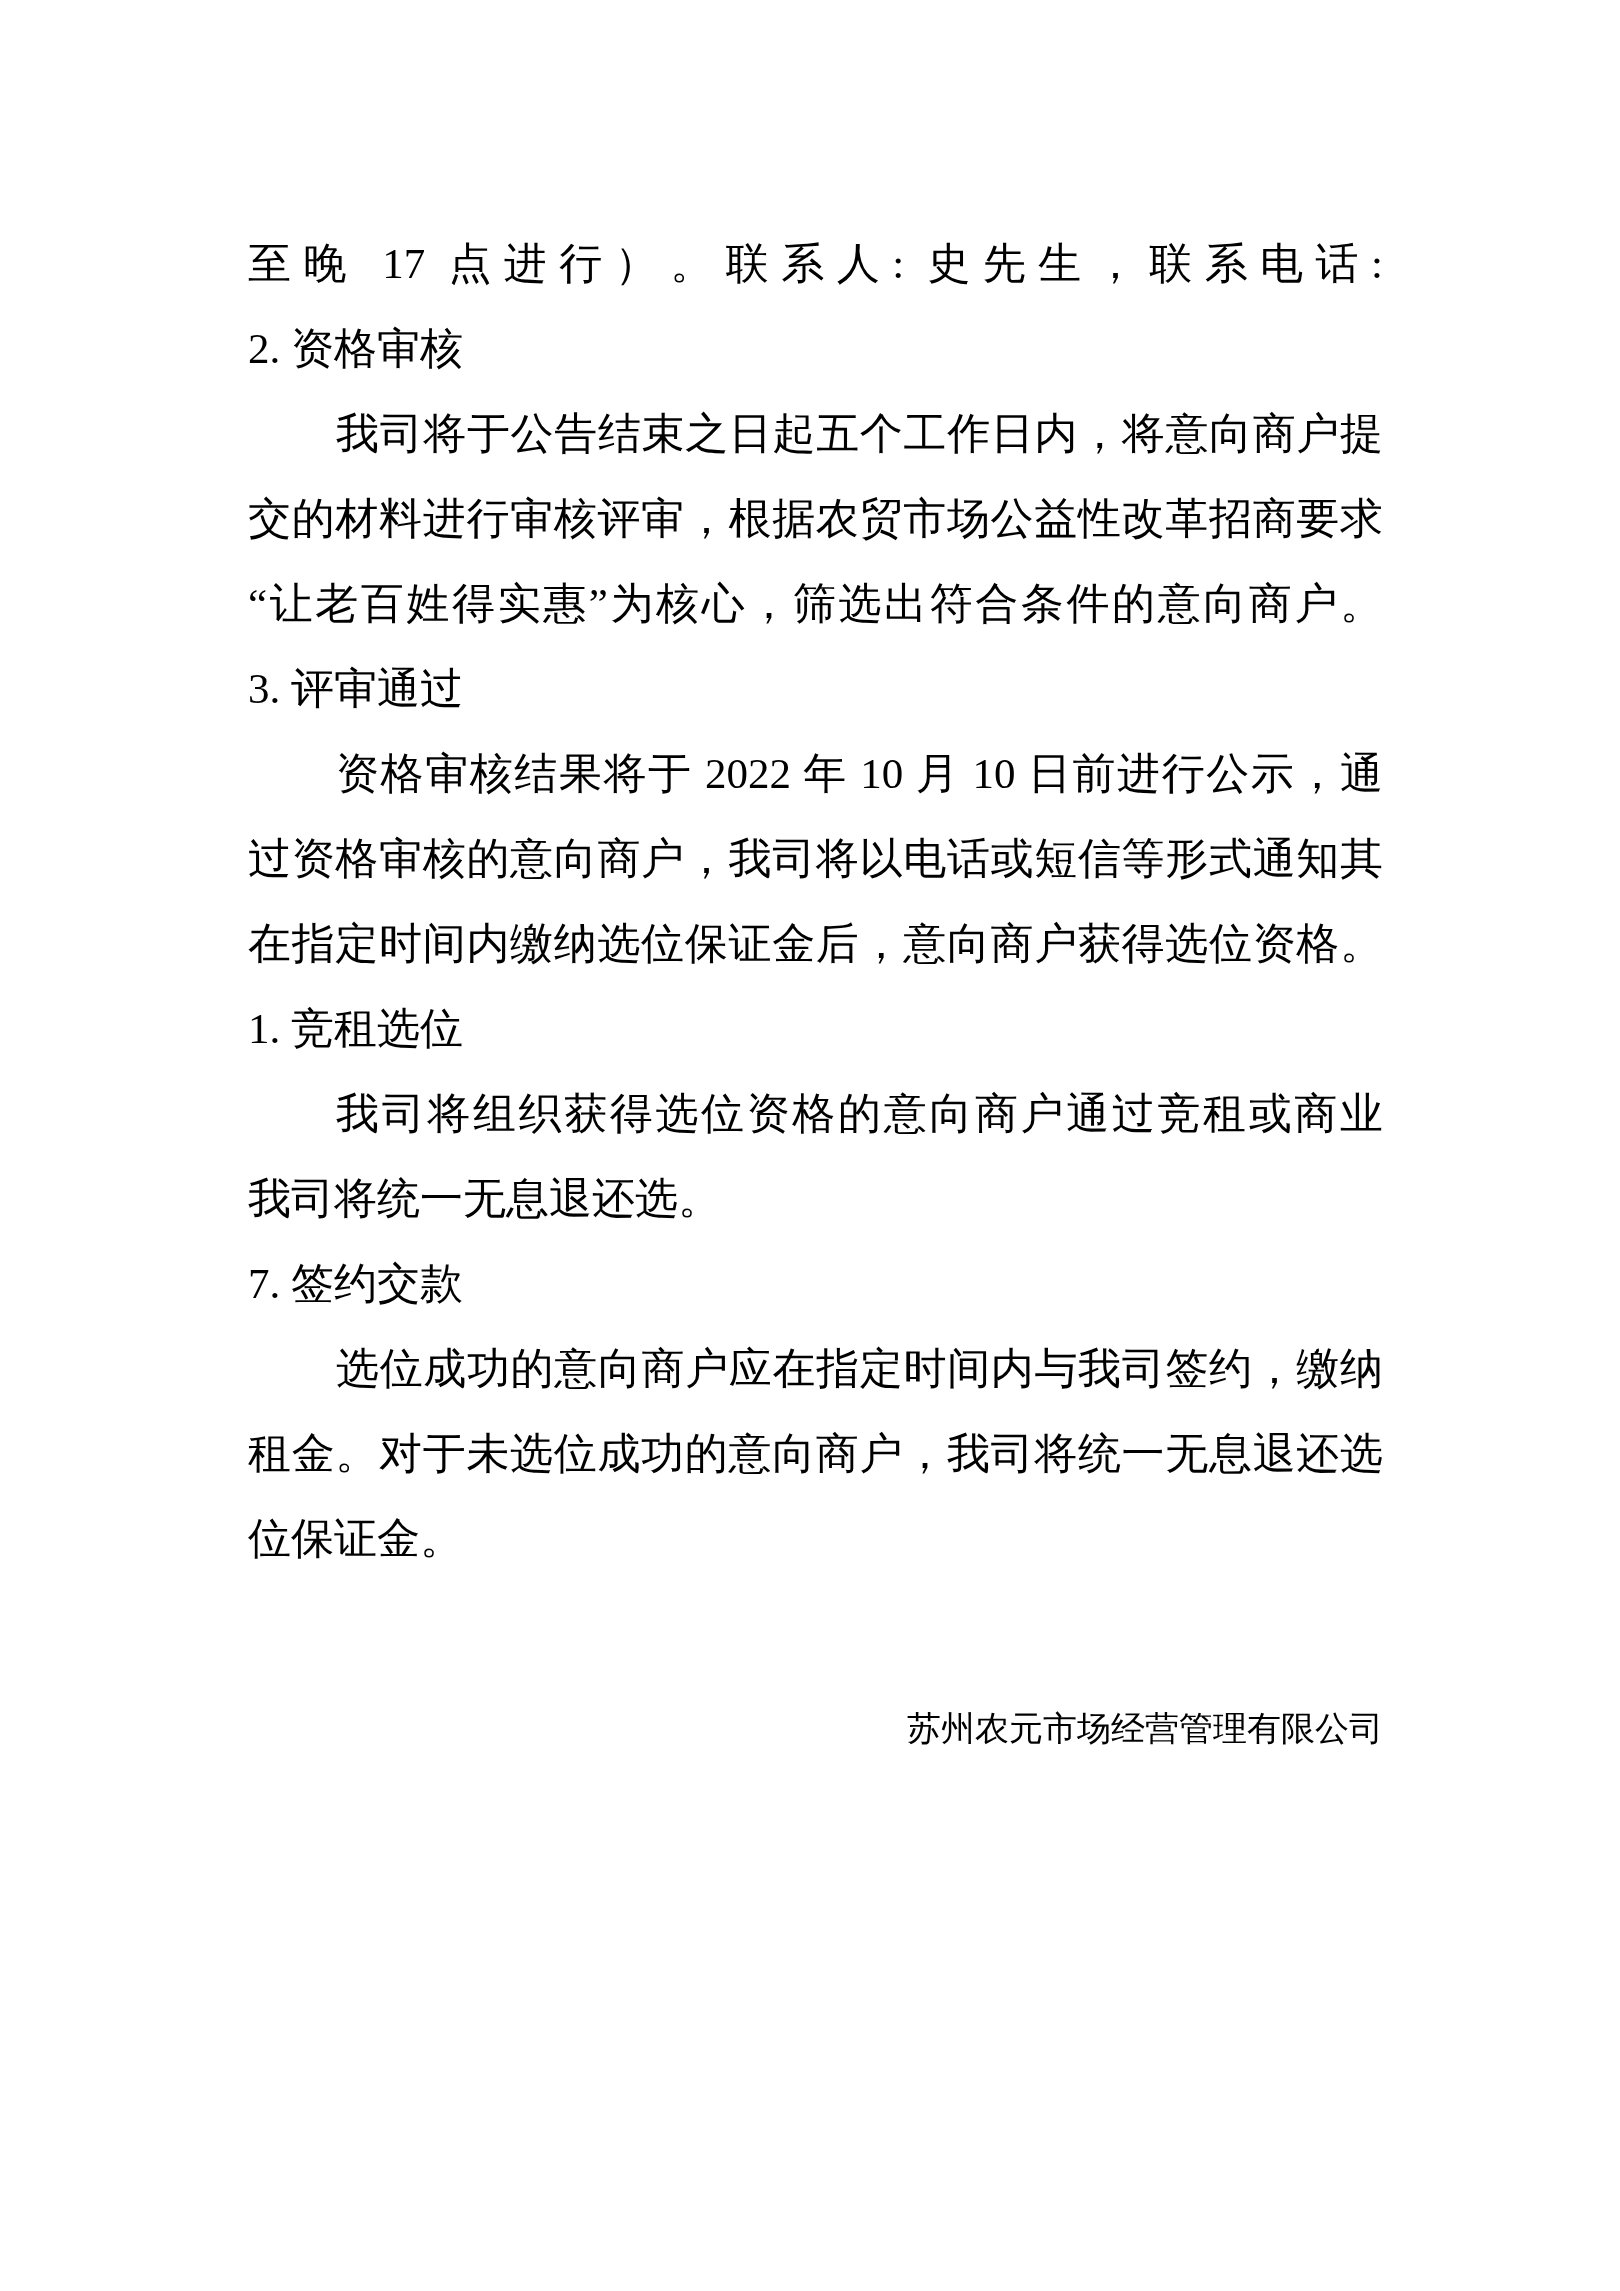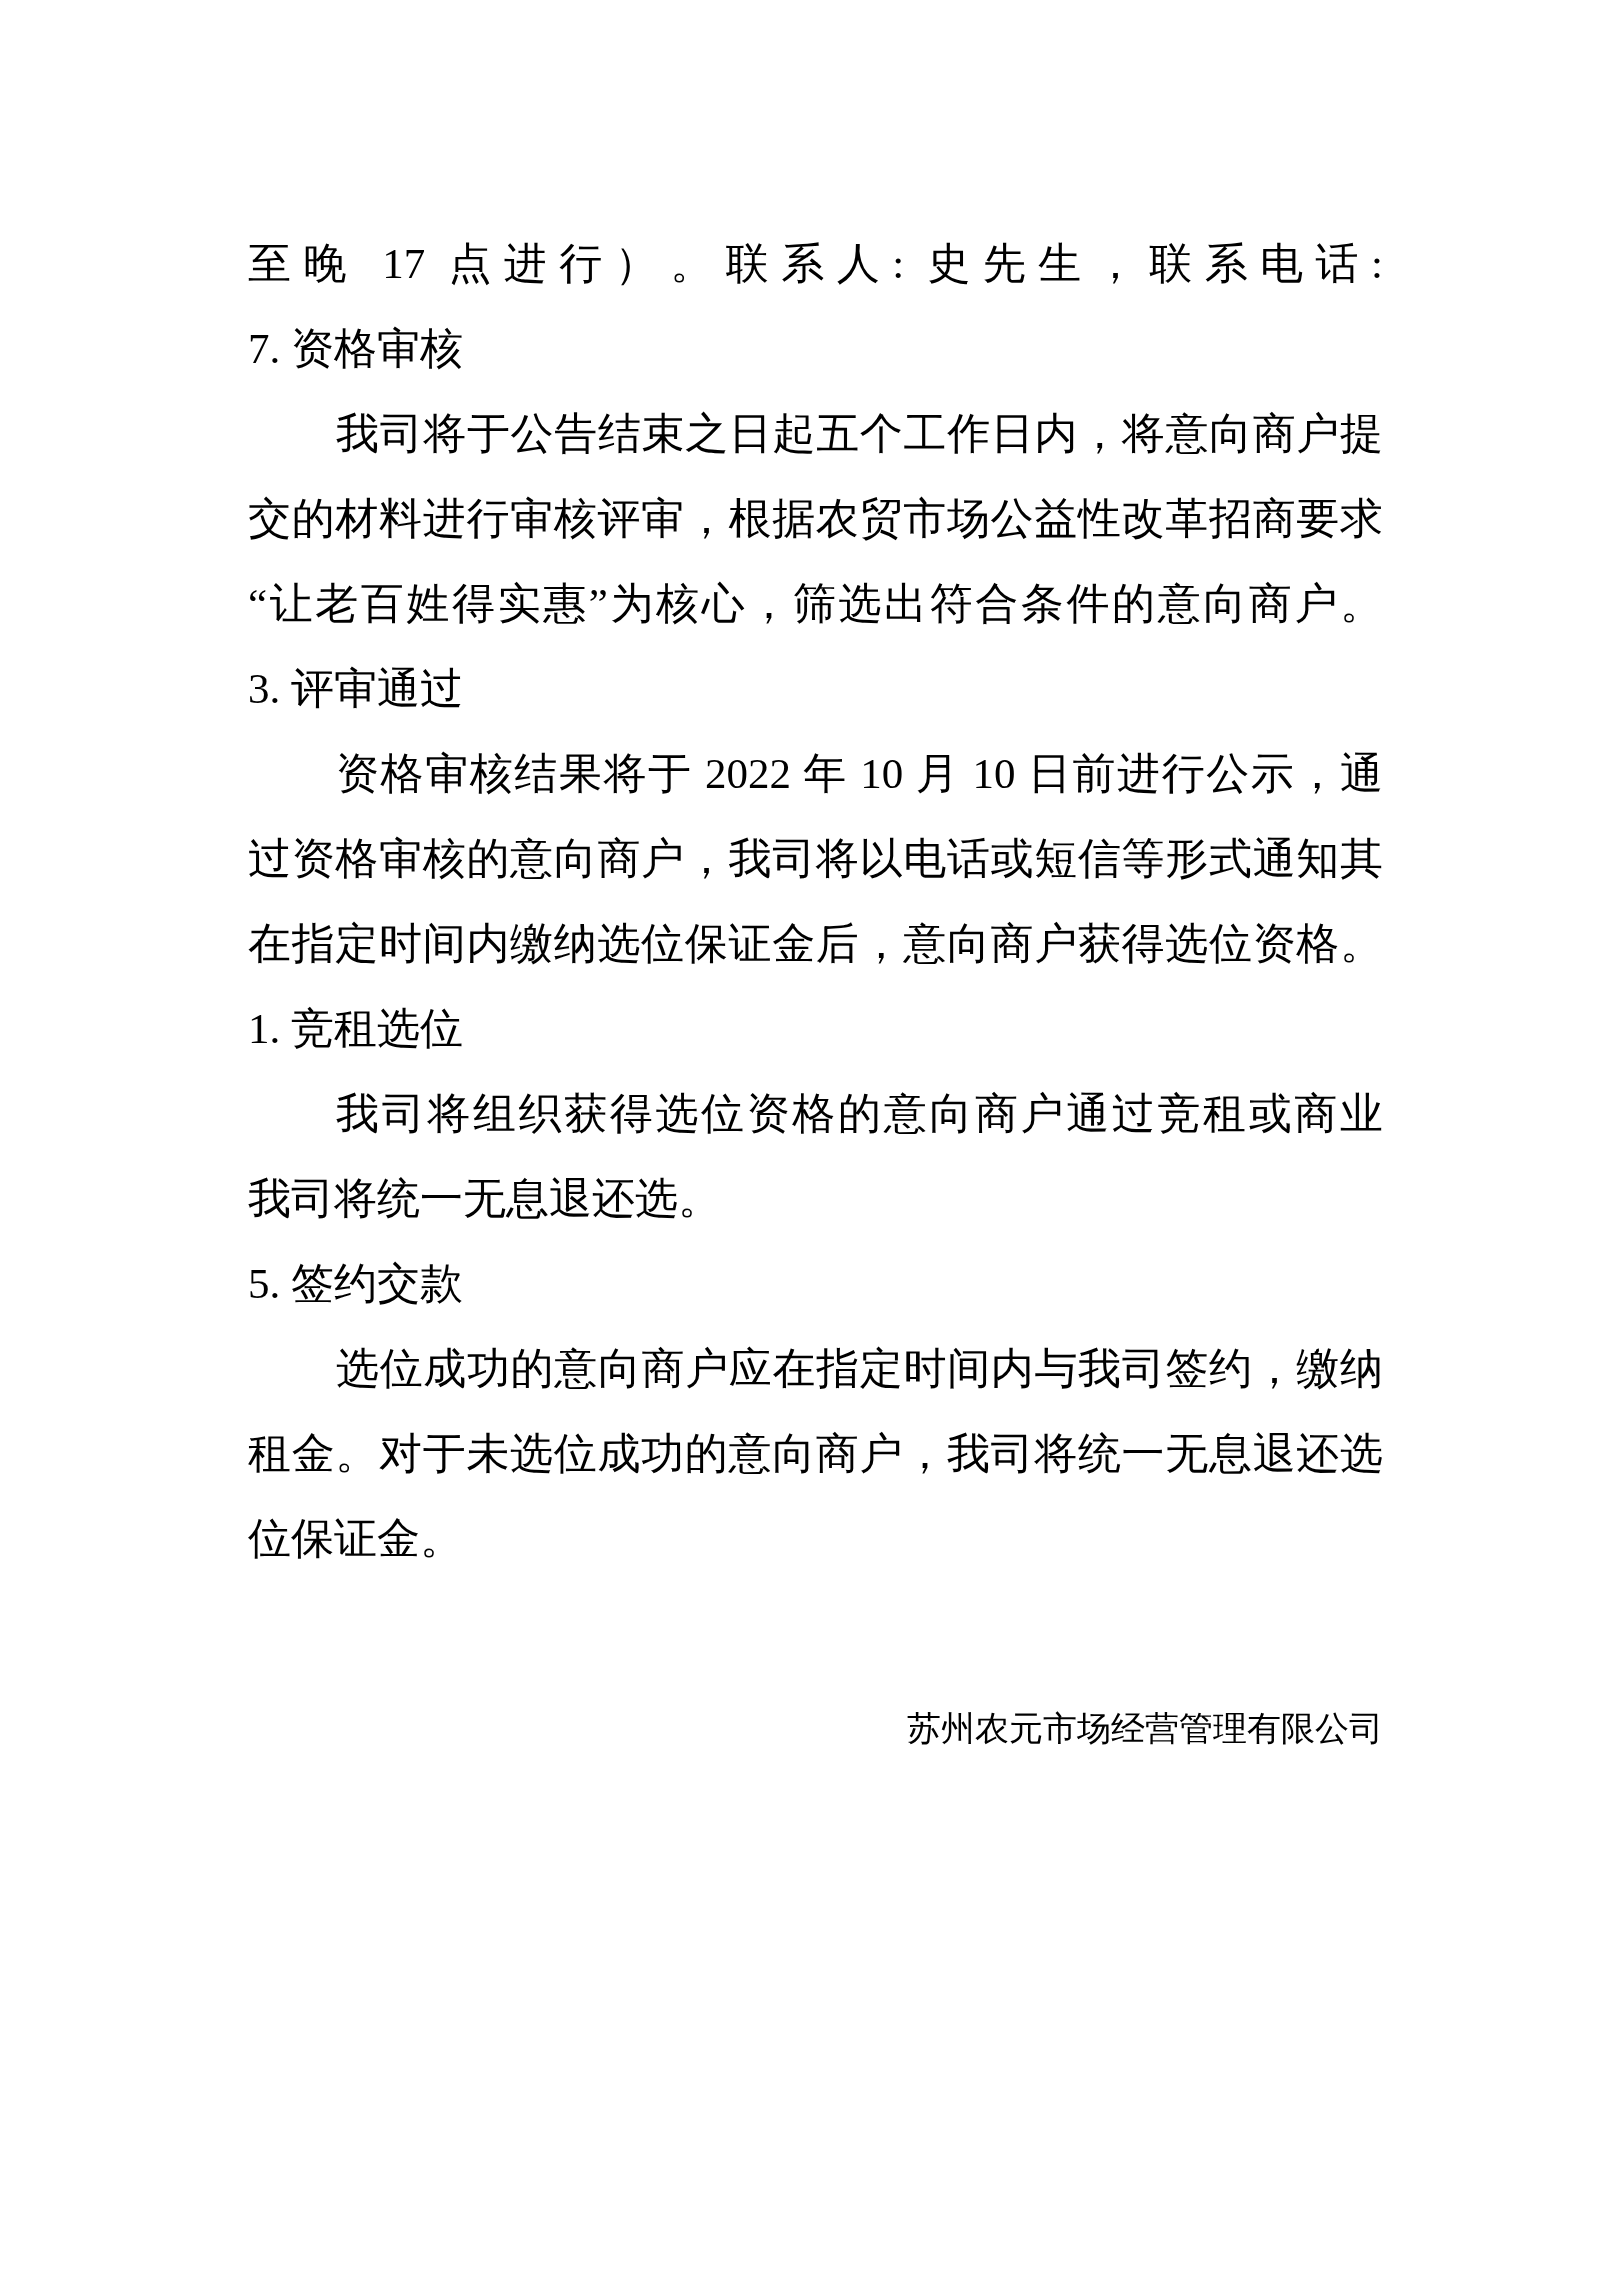--- a/index.html
+++ b/index.html
@@ -53,32 +53,32 @@
   .sig-date {
     padding-right: 137px;
   }
 </style>
 </head>
 <body>
 
 <div class="page">
   <div class="content">
     <div class="line full">至晚 17 点进行）。联系人: 史先生，联系电话: 18962262586。</div>
-    <div class="line heading">7. 资格审核</div>
+    <div class="line heading">2. 资格审核</div>
     <div class="line full indent">我司将于公告结束之日起五个工作日内，将意向商户提</div>
     <div class="line full">交的材料进行审核评审，根据农贸市场公益性改革招商要求</div>
     <div class="line full">“让老百姓得实惠”为核心，筛选出符合条件的意向商户。</div>
     <div class="line heading">3. 评审通过</div>
     <div class="line full indent">资格审核结果将于 2022 年 10 月 10 日前进行公示，通</div>
     <div class="line full">过资格审核的意向商户，我司将以电话或短信等形式通知其</div>
     <div class="line full">在指定时间内缴纳选位保证金后，意向商户获得选位资格。</div>
     <div class="line heading">1. 竞租选位</div>
     <div class="line full indent">我司将组织获得选位资格的意向商户通过竞租或商业</div>
     <div class="line plain">我司将统一无息退还选。</div>
-    <div class="line heading">5. 签约交款</div>
+    <div class="line heading">7. 签约交款</div>
     <div class="line full indent">选位成功的意向商户应在指定时间内与我司签约，缴纳</div>
     <div class="line full">租金。对于未选位成功的意向商户，我司将统一无息退还选</div>
     <div class="line plain">位保证金。</div>
   </div>
 
   <div class="signature-block">
     <div class="sig-line">苏州农元市场经营管理有限公司</div>
   </div>
 </div>
 

